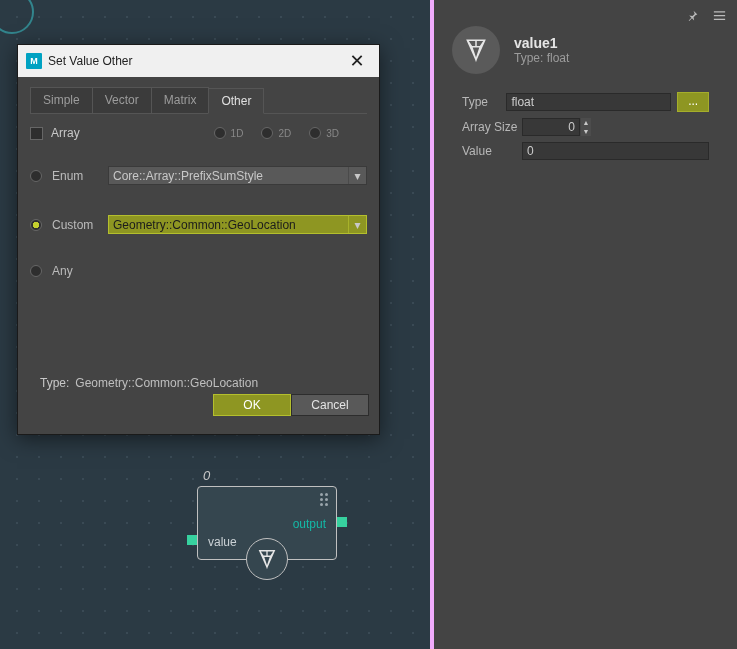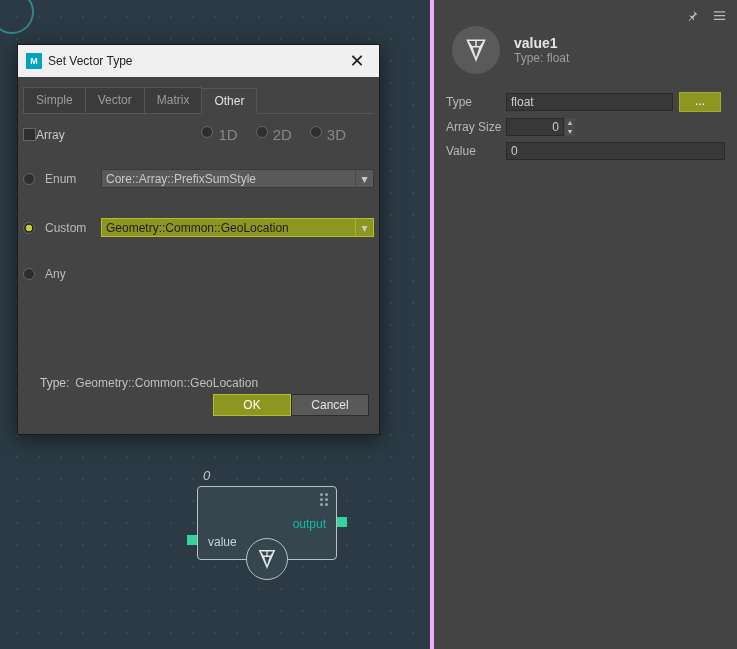--- a/index.html
+++ b/index.html
@@ -14,47 +14,47 @@
 
 
 .side{position:absolute;right:0;top:0;width:307px;height:649px;background:#444444;border-left:4px solid #f0abfc}
 .side-tools{position:absolute;top:8px;right:10px;display:flex;gap:12px}
 .side-tools .ic{width:15px;height:15px;display:flex;align-items:center;justify-content:center;cursor:pointer;color:#bbb}
 .hdr{display:flex;gap:14px;padding:26px 18px 14px 18px;align-items:center}
 .hdr-ico{width:48px;height:48px;border-radius:50%;background:#5a5a5a;display:flex;align-items:center;justify-content:center}
 .hdr-ico svg{width:26px;height:26px}
 .hdr-txt .t{font-size:14px;font-weight:600;color:#e5e5e5}
 .hdr-txt .s{font-size:12px;color:#9c9c9c}
-.props{padding:4px 12px}
+.props{padding:4px 28px}
 .row{display:flex;align-items:center;margin-bottom:6px}
 .row label{width:60px;color:#b8b8b8}
 .fld{background:#383838;border:1px solid #2a2a2a;height:18px;padding:0 4px;color:#ccc;outline:none}
 .fld.type{width:167px}
 .btn-ell{width:42px;height:20px;margin-left:6px;background:#8e9622;border:1px solid #a5ae2b;color:#fff;cursor:pointer;text-align:center;line-height:16px}
 .spin{width:58px;text-align:right;background:#383838;border:1px solid #2a2a2a;height:18px;padding:0 4px;color:#ccc}
 .spin-wrap{display:flex}
 .spin-arrows{display:flex;flex-direction:column;margin-left:1px}
 .spin-arrows span{width:10px;height:9px;background:#4c4c4c;font-size:7px;line-height:9px;text-align:center;cursor:pointer}
 .valfld{flex:1;background:#383838;border:1px solid #2a2a2a;height:18px;padding:0 4px;color:#ccc;outline:none}
 
 
 .dlg{position:absolute;left:17px;top:44px;width:363px;height:391px;background:#444444;border:1px solid #1a1a1a;box-shadow:0 4px 20px rgba(0,0,0,.5)}
 .dlg-title{height:32px;background:#f0f0f0;display:flex;align-items:center;padding:0 8px;gap:6px;color:#222}
 .dlg-title .t{color:#222;font-size:12px}
 .dlg-title .x{margin-left:auto;width:28px;height:28px;display:flex;align-items:center;justify-content:center;font-size:18px;color:#222;cursor:pointer}
-.dlg-body{padding:10px 5px}
+.dlg-body{padding:10px 12px}
 .tabs{display:flex;border-bottom:1px solid #555}
 .tab{padding:5px 12px;background:#3b3b3b;border:1px solid #555;border-bottom:none;margin-right:-1px;color:#9c9c9c;cursor:pointer}
 .tab.active{background:#444;color:#e0e0e0;border-bottom:1px solid #444;position:relative;top:1px}
-.opt-row{display:flex;align-items:center;margin-top:12px;gap:0}
+.opt-row{display:flex;align-items:center;margin-top:12px;gap:8px}
 .chk{width:13px;height:13px;background:#2e2e2e;border:1px solid #666}
 .rdo{width:12px;height:12px;border-radius:50%;background:#2e2e2e;border:1px solid #666;display:inline-block}
 .rdo.on{background:radial-gradient(circle,#c4cf2e 0 45%,#2e2e2e 50%)}
 .dim-group{margin-left:auto;display:flex;gap:18px;align-items:center;margin-right:28px}
-.dim-group span{display:flex;gap:5px;color:#888;font-size:15px}
+.dim-group span{display:flex;align-items:center;gap:5px;color:#888;font-size:10px}
 .sel-row{display:flex;align-items:center;margin-top:30px;gap:10px}
 .sel-row .lab{color:#bbb;min-width:46px}
 .combo{flex:1;height:19px;background:#595959;border:1px solid #3a3a3a;display:flex;align-items:center;padding:0 4px;color:#d4d4d4;position:relative;cursor:pointer}
 .combo .arr{margin-left:auto;width:18px;height:17px;background:#595959;display:flex;align-items:center;justify-content:center;position:absolute;right:0;top:0;border-left:1px solid #4a4a4a}
 .combo.hl{background:#8e9622;border:1px solid #b4bf2d;color:#1c1c1c}
 .combo.hl .arr{background:#8e9622;border-left:1px solid #a8b22a}
 .type-line{position:absolute;left:22px;bottom:44px;display:flex;gap:6px;color:#9c9c9c}
 .type-line .v{color:#bfbfbf}
 .dlg-btns{position:absolute;right:10px;bottom:18px;display:flex;}
 .btn{width:78px;height:22px;border:1px solid #2d2d2d;background:#595959;color:#e4e4e4;cursor:pointer;text-align:center;line-height:20px}
@@ -149,21 +149,21 @@
     <div class="row">
       <label>Value</label>
       <input class="valfld" value="0" style="">
     </div>
   </div>
 </div>
 
 <div class="dlg">
   <div class="dlg-title">
     <span class="mlogo">M</span>
-    <span class="t">Set Vector Type</span>
+    <span class="t">Set Value Other</span>
     <span class="x">✕</span>
   </div>
   <div class="dlg-body">
     <div class="tabs">
       <div class="tab">Simple</div>
       <div class="tab">Vector</div>
       <div class="tab">Matrix</div>
       <div class="tab active">Other</div>
     </div>
 

